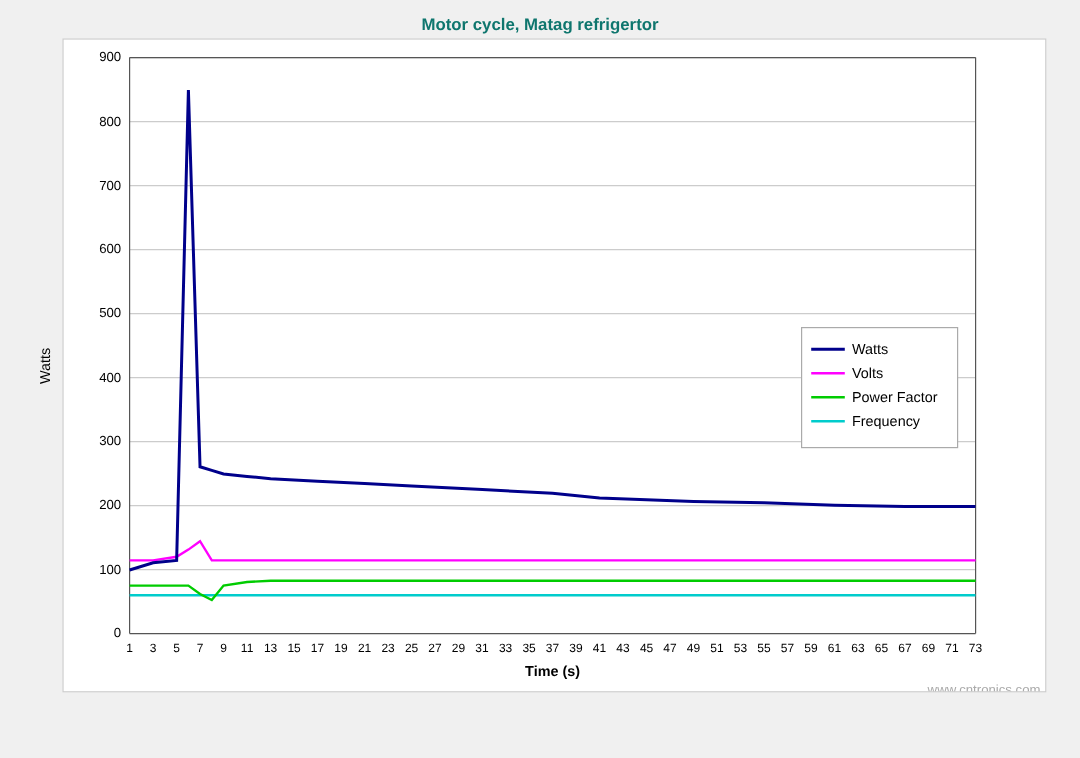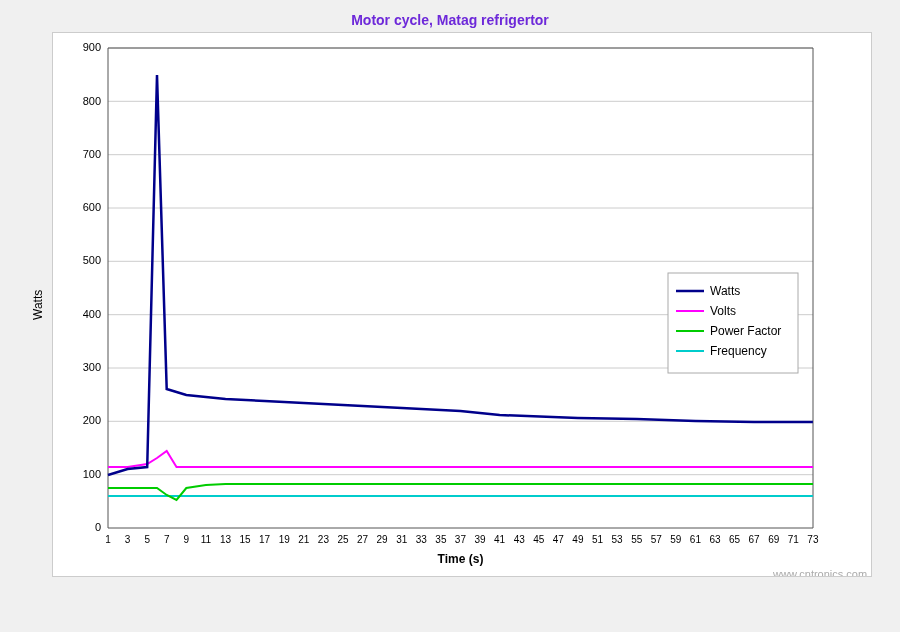--- a/index.html
+++ b/index.html
@@ -18,21 +18,21 @@
       position: relative;
       display: flex;
       flex-direction: column;
       align-items: center;
     }
     .chart-title {
       font-size: 14px;
       font-weight: bold;
       margin-top: 12px;
       margin-bottom: 4px;
-      color: #6d28d9;
+      color: #0f766e;
     }
     .chart-area {
       position: relative;
       display: flex;
       flex-direction: row;
     }
     .y-axis-label {
       writing-mode: vertical-rl;
       transform: rotate(180deg);
       font-size: 12px;

